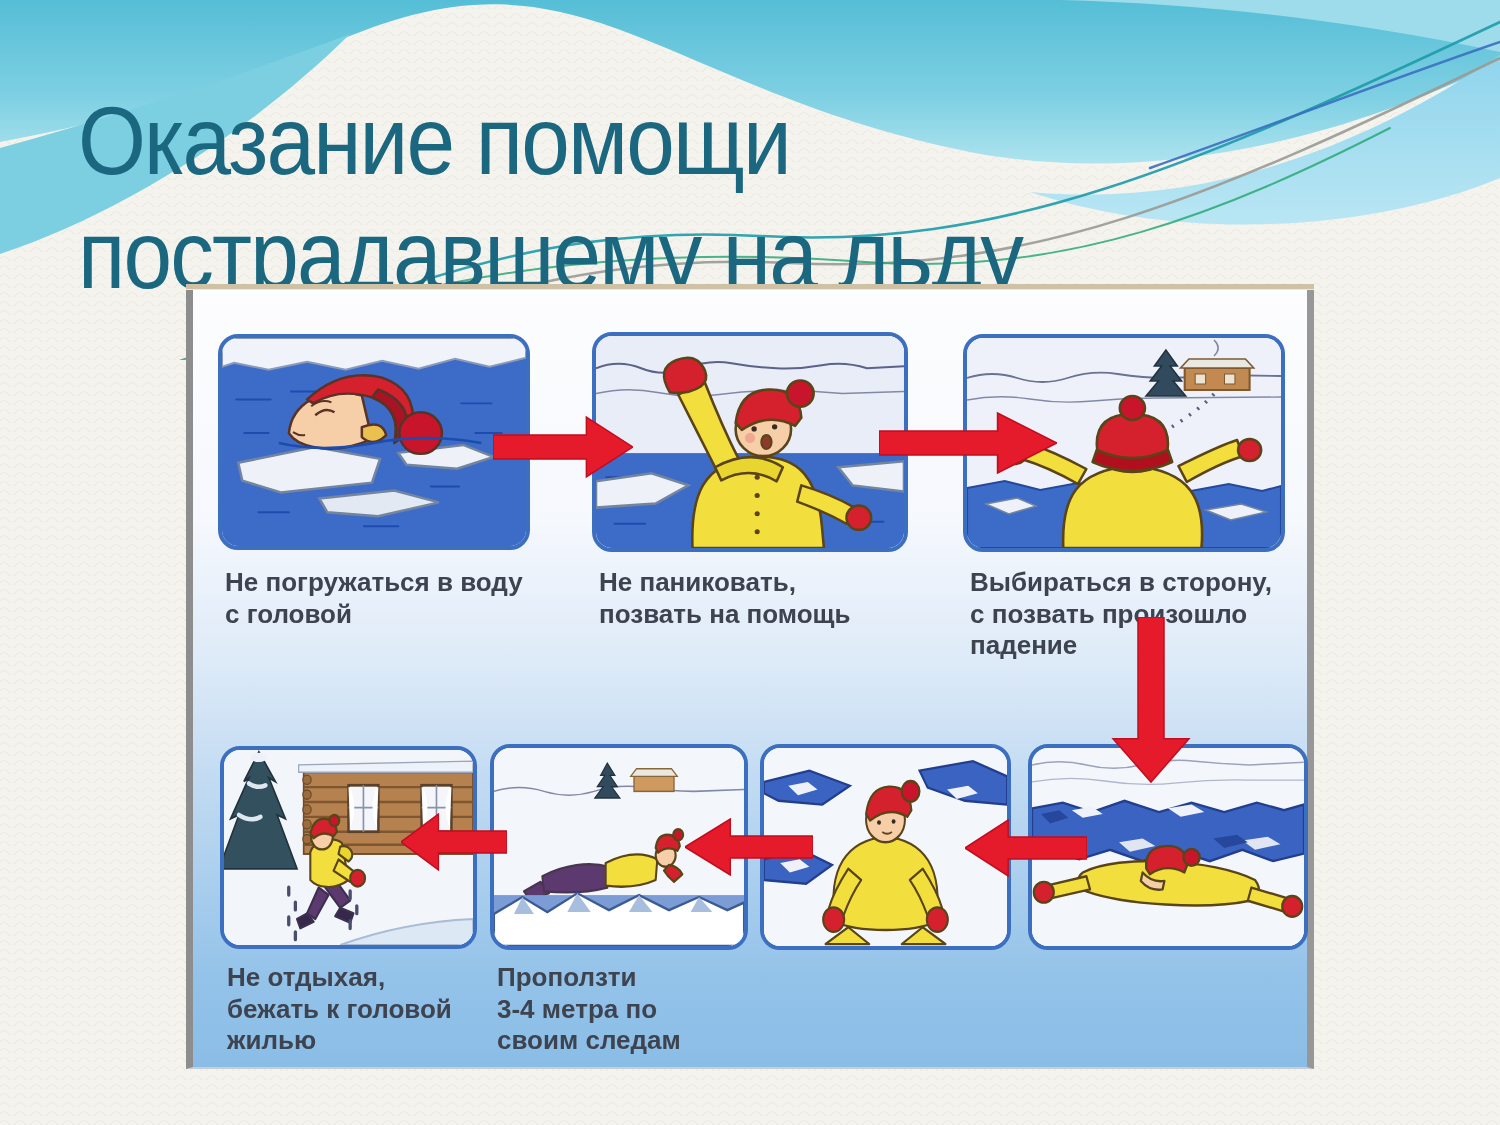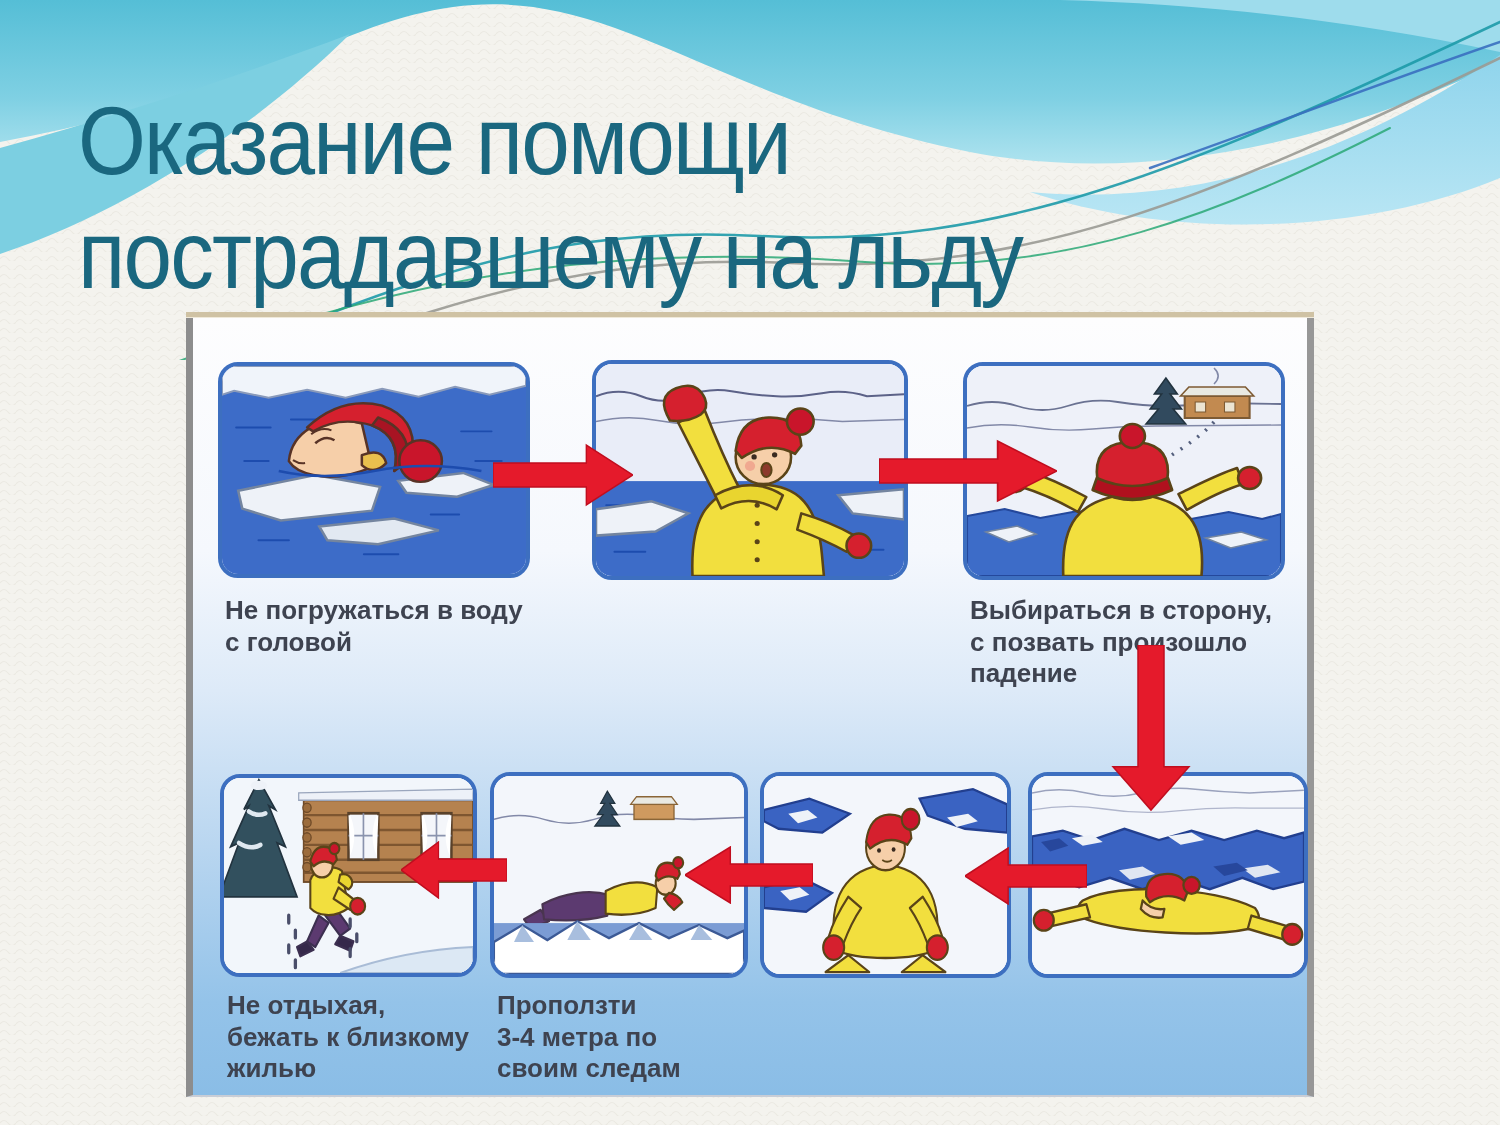--- a/index.html
+++ b/index.html
@@ -4,21 +4,21 @@
 <style>
   html,body{margin:0;padding:0;}
   body{width:1500px;height:1125px;overflow:hidden;font-family:"Liberation Sans",sans-serif;}
   .slide{position:relative;width:1500px;height:1125px;background:#f4f3ee;overflow:hidden;}
   .texture{position:absolute;left:0;top:0;z-index:0;}
   .wave{position:absolute;left:0;top:0;z-index:1;}
   .title{position:absolute;left:78px;top:84px;z-index:2;margin:0;font-size:97px;line-height:1.18;
          font-weight:400;color:#1a677f;letter-spacing:-2px;transform:scaleX(.9);transform-origin:left top;
          white-space:nowrap;}
   .title span{display:block;}
-  .figure{position:absolute;left:186px;top:312px;width:1128px;z-index:2;}
+  .figure{position:absolute;left:186px;top:284px;width:1128px;z-index:2;}
   .figure-topline{height:5px;background:#cfc2a4;border-bottom:1px solid #efe9da;}
   .figure-body{position:relative;height:777px;box-sizing:content-box;
     border-left:7px solid #8d8d8d;border-right:7px solid #979797;border-bottom:2px solid #c8cdd6;
     background:linear-gradient(180deg,#fdfdfe 0%,#f5f8fd 30%,#ddeaf8 48%,#b9d6f0 68%,#94c3e9 88%,#8abde6 100%);}
   .panel{position:absolute;border:4px solid #3d6fc0;border-radius:20px;overflow:hidden;background:#fff;box-sizing:border-box;}
   .panel svg{display:block;width:100%;height:100%;}
   .caption{position:absolute;font-weight:700;font-size:26px;line-height:1.22;color:#3e4350;white-space:pre-line;}
   .flow-arrow{position:absolute;z-index:5;}
 </style>
 </head>
@@ -282,28 +282,30 @@
           </g>
           <g stroke="#4a4e6a" stroke-width="4" stroke-linecap="round" fill="none">
             <path d="M78,148 v8 M86,164 v8 M78,180 v8 M86,196 v8 M152,152 v8 M160,168 v8 M152,184 v8"></path>
           </g>
           <path d="M140,210 C196,192 250,184 300,182 L300,210Z" fill="#dce8f4" stroke="#a9bcd6" stroke-width="2"></path>
         </svg>
       </div>
 
       <div class="caption" style="left:32px;top:277px;width:320px;">Не погружаться в воду
 с головой</div>
+      <div class="caption" style="left:406px;top:277px;width:320px;">Не паниковать,
+позвать на помощь</div>
       <div class="caption" style="left:777px;top:277px;width:330px;">Выбираться в сторону,
 с позвать произошло
 падение</div>
       <div class="caption" style="left:304px;top:672px;width:260px;">Проползти
 3-4 метра по
 своим следам</div>
       <div class="caption" style="left:34px;top:672px;width:260px;">Не отдыхая,
-бежать к близкому
+бежать к головой
 жилью</div>
 
       <svg class="flow-arrow" style="left:300px;top:125px;" width="140" height="64" viewBox="0 0 150 64" preserveAspectRatio="none">
         <polygon points="0,20 100,20 100,2 150,32 100,62 100,44 0,44" fill="#e51a2b" stroke="#c00e1f" stroke-width="1.5"></polygon>
       </svg>
       <svg class="flow-arrow" style="left:686px;top:121px;" width="178" height="64" viewBox="0 0 150 64" preserveAspectRatio="none">
         <polygon points="0,20 100,20 100,2 150,32 100,62 100,44 0,44" fill="#e51a2b" stroke="#c00e1f" stroke-width="1.5"></polygon>
       </svg>
       <svg class="flow-arrow" style="left:912px;top:327px;" width="92" height="167" viewBox="0 0 92 170" preserveAspectRatio="none">
         <polygon points="33,0 59,0 59,124 84,124 46,168 8,124 33,124" fill="#e51a2b" stroke="#c00e1f" stroke-width="1.5"></polygon>

